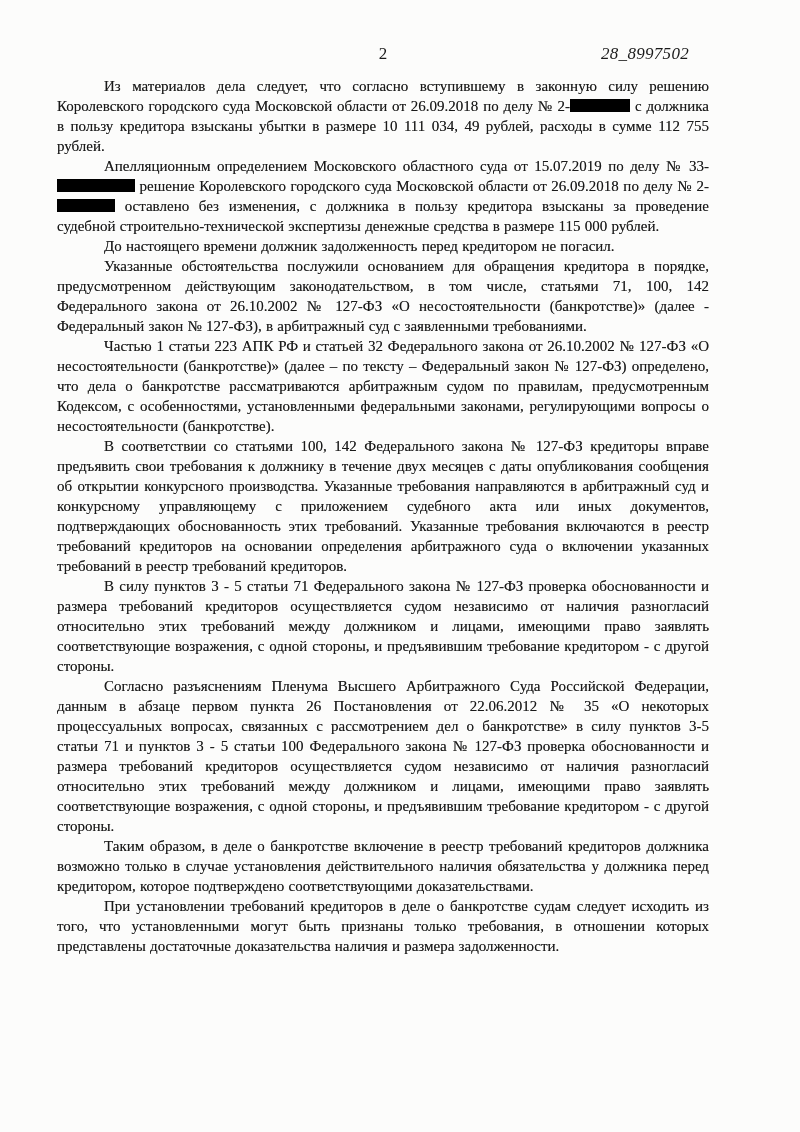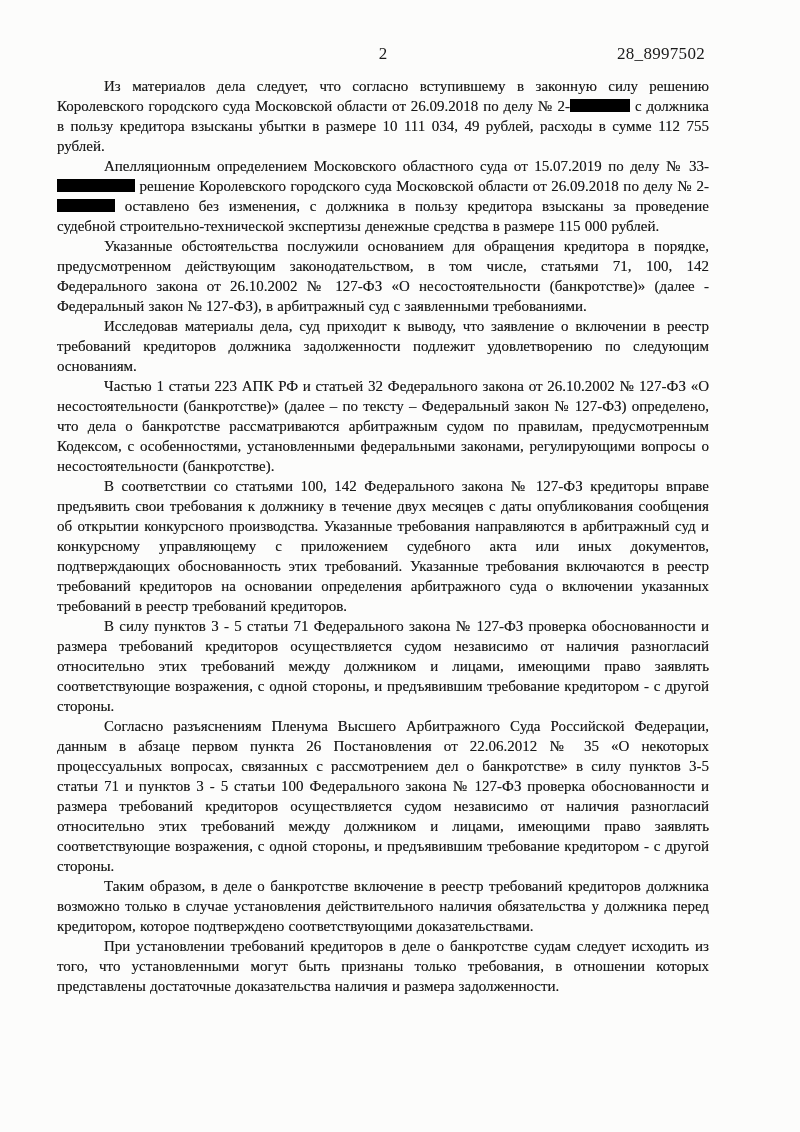--- a/index.html
+++ b/index.html
@@ -26,23 +26,24 @@
     line-height: 20px;
   }
   .page-num {
     position: absolute;
     left: 0;
     right: 0;
     text-align: center;
   }
   .doc-id {
     position: absolute;
-    right: 4px;
+    right: 20px;
     top: 0;
     letter-spacing: 0.3px;
+    font-style: italic;
   }
   .doc-body {
     position: absolute;
     top: 76px;
     left: 57px;
     width: 652px;
     font-size: 15px;
     line-height: 20px;
     text-align: justify;
     text-shadow: 0 0 0.5px rgba(20,20,20,0.55);
@@ -65,22 +66,22 @@
 <body>
 
 <div class="page">
   <div class="header">
     <span class="page-num">2</span>
     <span class="doc-id">28_8997502</span>
   </div>
   <div class="doc-body">
       <p class="para"><span>Из материалов дела следует, что согласно вступившему в законную силу решению Королевского городского суда Московской области от 26.09.2018 по делу № 2-</span><span class="redact" style="width: 60px; background: rgb(0, 0, 0);"></span><span> с должника в пользу кредитора взысканы убытки в размере 10 111 034, 49 рублей, расходы в сумме 112 755 рублей.</span></p>
       <p class="para"><span>Апелляционным определением Московского областного суда от 15.07.2019 по делу № 33-</span><span class="redact" style="width: 78px; background: rgb(0, 0, 0);"></span><span> решение Королевского городского суда Московской области от 26.09.2018 по делу № 2-</span><span class="redact" style="width: 58px; background: rgb(0, 0, 0);"></span><span> оставлено без изменения, с должника в пользу кредитора взысканы за проведение судебной строительно-технической экспертизы денежные средства в размере 115 000 рублей.</span></p>
+      <p class="para"><span>До настоящего времени должник задолженность перед кредитором не погасил.</span></p>
       <p class="para"><span>Указанные обстоятельства послужили основанием для обращения кредитора в порядке, предусмотренном действующим законодательством, в том числе, статьями 71, 100, 142 Федерального закона от 26.10.2002 № 127-ФЗ «О несостоятельности (банкротстве)» (далее - Федеральный закон № 127-ФЗ), в арбитражный суд с заявленными требованиями.</span></p>
-      <p class="para"><span>Исследовав материалы дела, суд приходит к выводу, что заявление о включении в реестр требований кредиторов должника задолженности подлежит удовлетворению по следующим основаниям.</span></p>
       <p class="para"><span>Частью 1 статьи 223 АПК РФ и статьей 32 Федерального закона от 26.10.2002 № 127-ФЗ «О несостоятельности (банкротстве)» (далее – по тексту – Федеральный закон № 127-ФЗ) определено, что дела о банкротстве рассматриваются арбитражным судом по правилам, предусмотренным Кодексом, с особенностями, установленными федеральными законами, регулирующими вопросы о несостоятельности (банкротстве).</span></p>
       <p class="para"><span>В соответствии со статьями 100, 142 Федерального закона № 127-ФЗ кредиторы вправе предъявить свои требования к должнику в течение двух месяцев с даты опубликования сообщения об открытии конкурсного производства. Указанные требования направляются в арбитражный суд и конкурсному управляющему с приложением судебного акта или иных документов, подтверждающих обоснованность этих требований. Указанные требования включаются в реестр требований кредиторов на основании определения арбитражного суда о включении указанных требований в реестр требований кредиторов.</span></p>
       <p class="para"><span>В силу пунктов 3 - 5 статьи 71 Федерального закона № 127-ФЗ проверка обоснованности и размера требований кредиторов осуществляется судом независимо от наличия разногласий относительно этих требований между должником и лицами, имеющими право заявлять соответствующие возражения, с одной стороны, и предъявившим требование кредитором - с другой стороны.</span></p>
       <p class="para"><span>Согласно разъяснениям Пленума Высшего Арбитражного Суда Российской Федерации, данным в абзаце первом пункта 26 Постановления от 22.06.2012 № 35 «О некоторых процессуальных вопросах, связанных с рассмотрением дел о банкротстве» в силу пунктов 3-5 статьи 71 и пунктов 3 - 5 статьи 100 Федерального закона № 127-ФЗ проверка обоснованности и размера требований кредиторов осуществляется судом независимо от наличия разногласий относительно этих требований между должником и лицами, имеющими право заявлять соответствующие возражения, с одной стороны, и предъявившим требование кредитором - с другой стороны.</span></p>
       <p class="para"><span>Таким образом, в деле о банкротстве включение в реестр требований кредиторов должника возможно только в случае установления действительного наличия обязательства у должника перед кредитором, которое подтверждено соответствующими доказательствами.</span></p>
       <p class="para"><span>При установлении требований кредиторов в деле о банкротстве судам следует исходить из того, что установленными могут быть признаны только требования, в отношении которых представлены достаточные доказательства наличия и размера задолженности.</span></p>
     </div>
 </div>
 
 </body></html>

